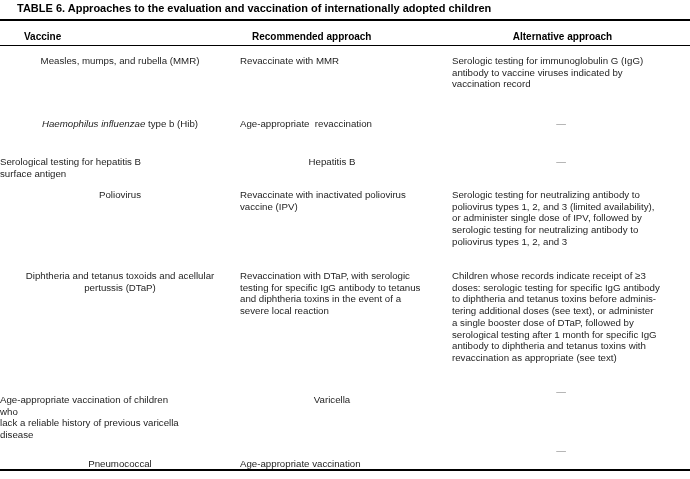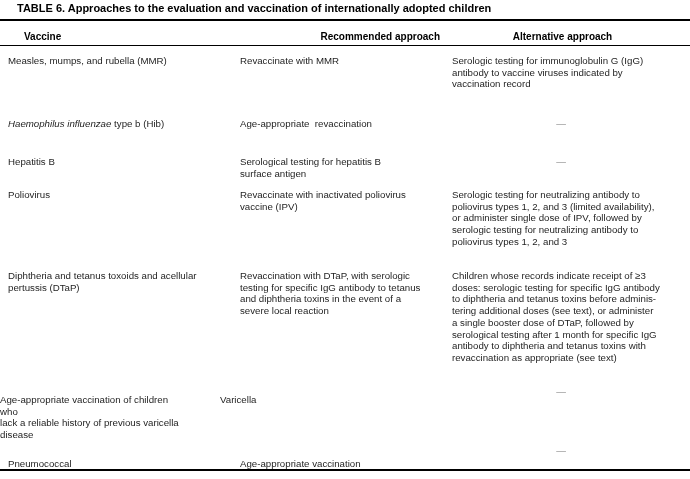--- a/index.html
+++ b/index.html
@@ -30,31 +30,31 @@
   .thead { position: absolute; top: 31px; left: 0; width: 690px; }
   .th {
     position: absolute;
     top: 0;
     font-size: 10px;
     line-height: 12px;
     font-weight: bold;
     color: #000000;
   }
   .th1 { left: 24px; }
-  .th2 { left: 244px; width: 196px; text-align: right; }
+  .th2 { left: 252px; width: 196px; text-align: left; }
   .th3 { left: 455px; width: 215px; text-align: center; }
   .tbody { position: absolute; top: 55px; left: 0; width: 690px; }
   .row { display: flex; align-items: flex-start; }
   .c {
     font-size: 9.7px;
     line-height: 11.7px;
     white-space: pre-wrap;
     box-sizing: border-box;
   }
-  .c1 { width: 240px; padding-left: 8px;  padding-right: 8px; }
+  .c1 { width: 240px; padding-left: 8px;  padding-right: 8px; text-align: center; }
   .c2 { width: 212px; padding-right: 24px; }
   .c3 { width: 238px; padding-right: 20px; }
   .c1 em { font-style: italic; }
   .r1 { min-height: 63px; }
   .r2 { min-height: 38px; }
   .r3 { min-height: 33px; }
   .r4 { min-height: 81px; }
   .r5 { min-height: 124px; }
   .r6 { min-height: 64px; }
   .r7 { min-height: 14px; }
@@ -87,23 +87,23 @@
 vaccination record</div>
     </div>
 
     <div class="row r2">
       <div class="c c1"><em>Haemophilus influenzae</em><span> type b (Hib)</span></div>
       <div class="c c2">Age-appropriate  revaccination</div>
       <div class="c c3 dash">—</div>
     </div>
 
     <div class="row r3">
-      <div class="c c1">Hepatitis B</div>
       <div class="c c2">Serological testing for hepatitis B
 surface antigen</div>
+      <div class="c c1">Hepatitis B</div>
       <div class="c c3 dash">—</div>
     </div>
 
     <div class="row r4">
       <div class="c c1">Poliovirus</div>
       <div class="c c2">Revaccinate with inactivated poliovirus
 vaccine (IPV)</div>
       <div class="c c3">Serologic testing for neutralizing antibody to
 poliovirus types 1, 2, and 3 (limited availability),
 or administer single dose of IPV, followed by

